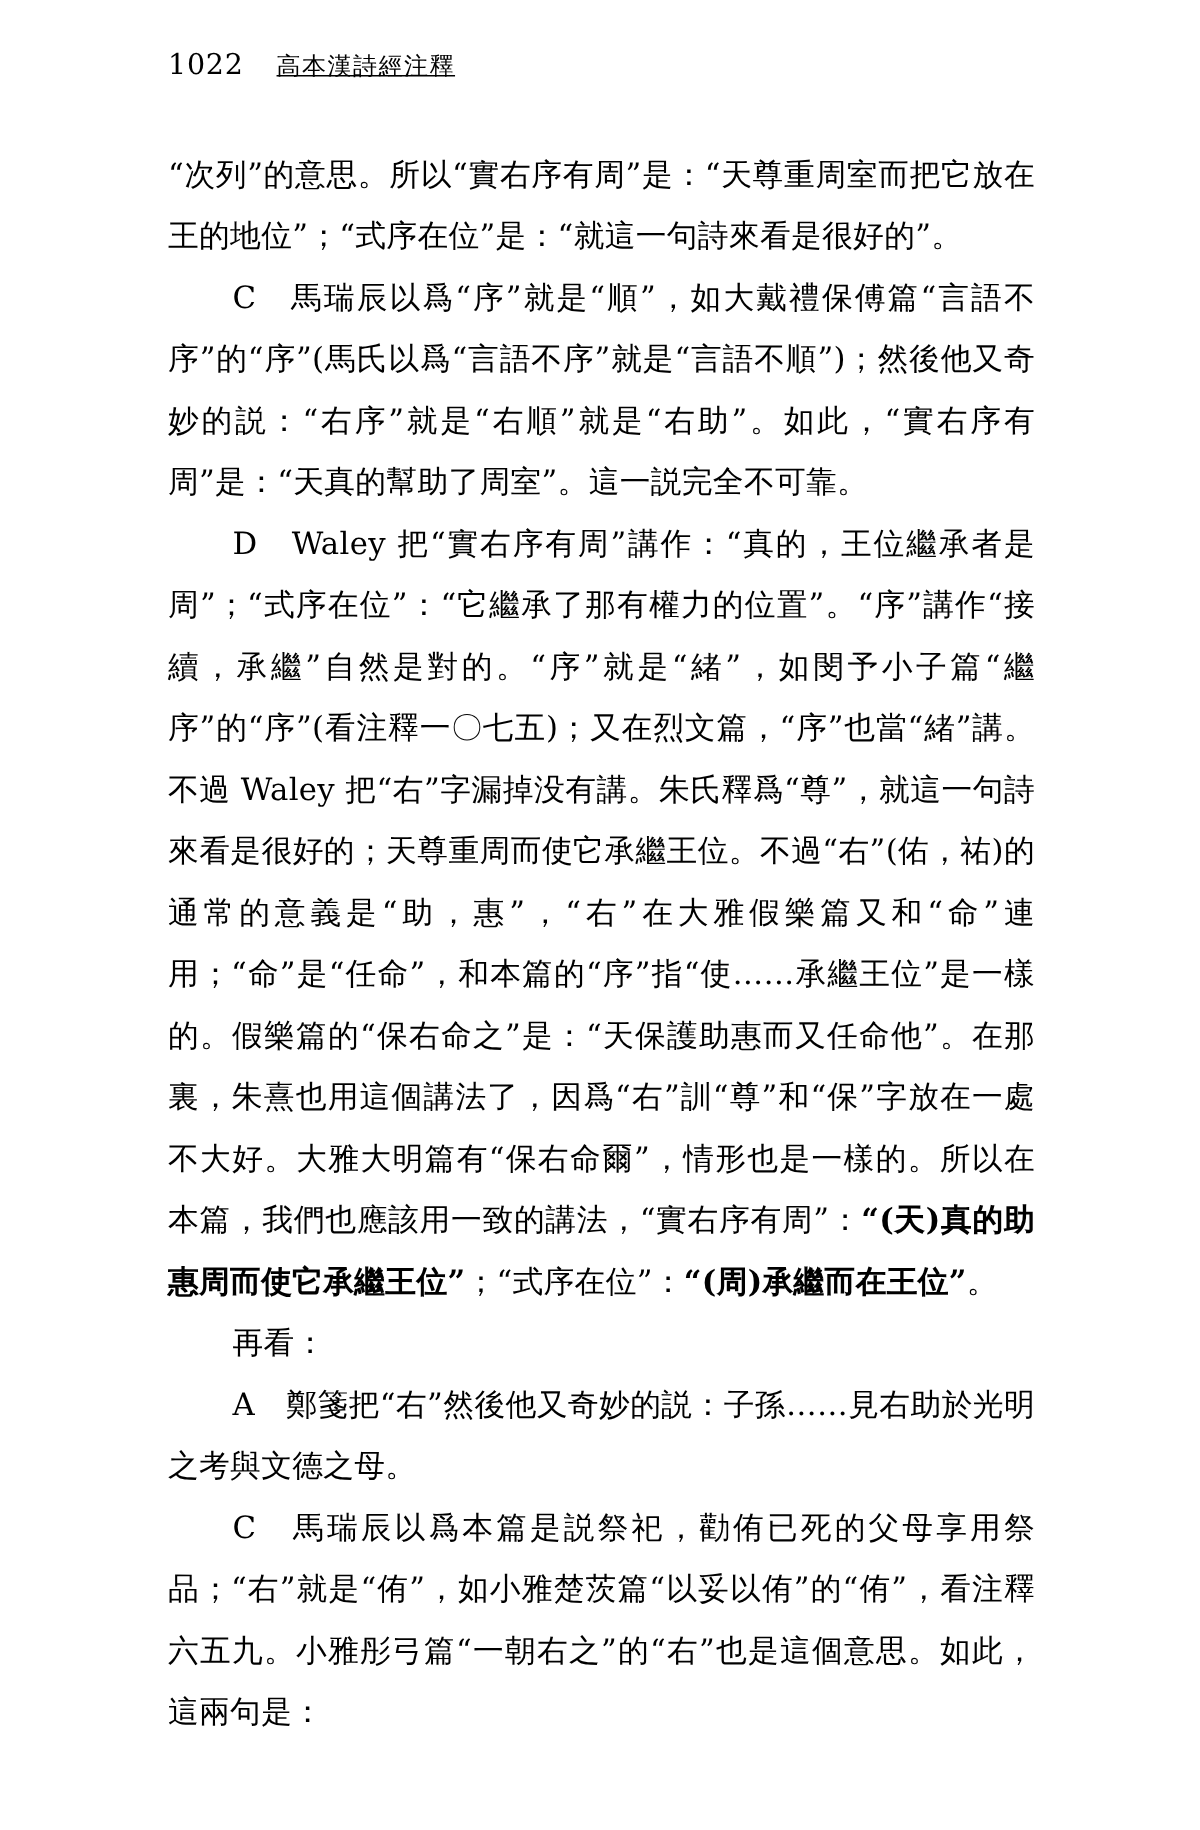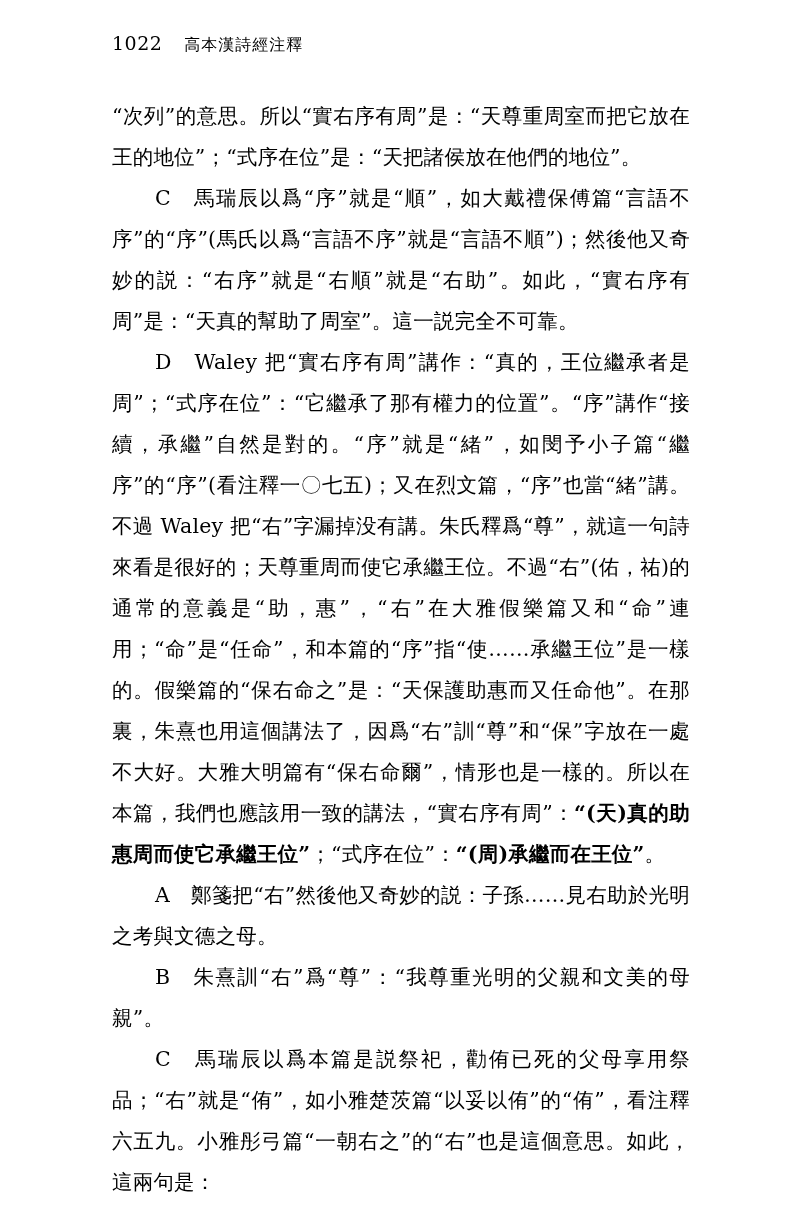--- a/index.html
+++ b/index.html
@@ -31,20 +31,21 @@
   }
   .folio {
     font-size: 19px;
     letter-spacing: 0.5px;
     font-family: "DejaVu Serif", "Liberation Serif", serif;
   }
   .running-title {
     font-size: 16px;
     letter-spacing: 1px;
     font-family: "DejaVu Serif", "Liberation Serif", serif;
+    text-decoration: underline;
   }
   .body-block {
     position: absolute;
     top: 96px;
     left: 112px;
     width: 578px;
   }
   p {
     margin: 0;
     font-size: 20.5px;
@@ -64,21 +65,21 @@
 <body>
 
 <div class="page">
 
   <div class="header">
     <span class="folio">1022</span>
     <span class="running-title">高本漢詩經注釋</span>
   </div>
 
   <div class="body-block" id="body-block">
-      <p class=""><span>“次列”的意思。所以“實右序有周”是：“天尊重周室而把它放在王的地位”；“式序在位”是：“天把諸侯放在他們的地位”。</span></p>
+      <p class=""><span>“次列”的意思。所以“實右序有周”是：“天尊重周室而把它放在王的地位”；“式序在位”是：“就這一句詩來看是很好的”。</span></p>
       <p class="indent"><span>C　馬瑞辰以爲“序”就是“順”，如大戴禮保傅篇“言語不序”的“序”(馬氏以爲“言語不序”就是“言語不順”)；然後他又奇妙的説：“右序”就是“右順”就是“右助”。如此，“實右序有周”是：“天真的幫助了周室”。這一説完全不可靠。</span></p>
       <p class="indent"><span>D　Waley 把“實右序有周”講作：“真的，王位繼承者是周”；“式序在位”：“它繼承了那有權力的位置”。“序”講作“接續，承繼”自然是對的。“序”就是“緒”，如閔予小子篇“繼序”的“序”(看注釋一〇七五)；又在烈文篇，“序”也當“緒”講。不過 Waley 把“右”字漏掉没有講。朱氏釋爲“尊”，就這一句詩來看是很好的；天尊重周而使它承繼王位。不過“右”(佑，祐)的通常的意義是“助，惠”，“右”在大雅假樂篇又和“命”連用；“命”是“任命”，和本篇的“序”指“使……承繼王位”是一樣的。假樂篇的“保右命之”是：“天保護助惠而又任命他”。在那裏，朱熹也用這個講法了，因爲“右”訓“尊”和“保”字放在一處不大好。大雅大明篇有“保右命爾”，情形也是一樣的。所以在本篇，我們也應該用一致的講法，“實右序有周”：</span><span class="bold">“(天)真的助惠周而使它承繼王位”</span><span>；“式序在位”：</span><span class="bold">“(周)承繼而在王位”</span><span>。</span></p>
+      <p class="indent"><span>再看：</span></p>
       <p class="indent"><span>A　鄭箋把“右”然後他又奇妙的説：子孫……見右助於光明之考與文德之母。</span></p>
-      <p class="indent"><span>B　朱熹訓“右”爲“尊”：“我尊重光明的父親和文美的母親”。</span></p>
       <p class="indent"><span>C　馬瑞辰以爲本篇是説祭祀，勸侑已死的父母享用祭品；“右”就是“侑”，如小雅楚茨篇“以妥以侑”的“侑”，看注釋六五九。小雅彤弓篇“一朝右之”的“右”也是這個意思。如此，這兩句是：</span></p>
     </div>
 
 </div>
 
 </body></html>

